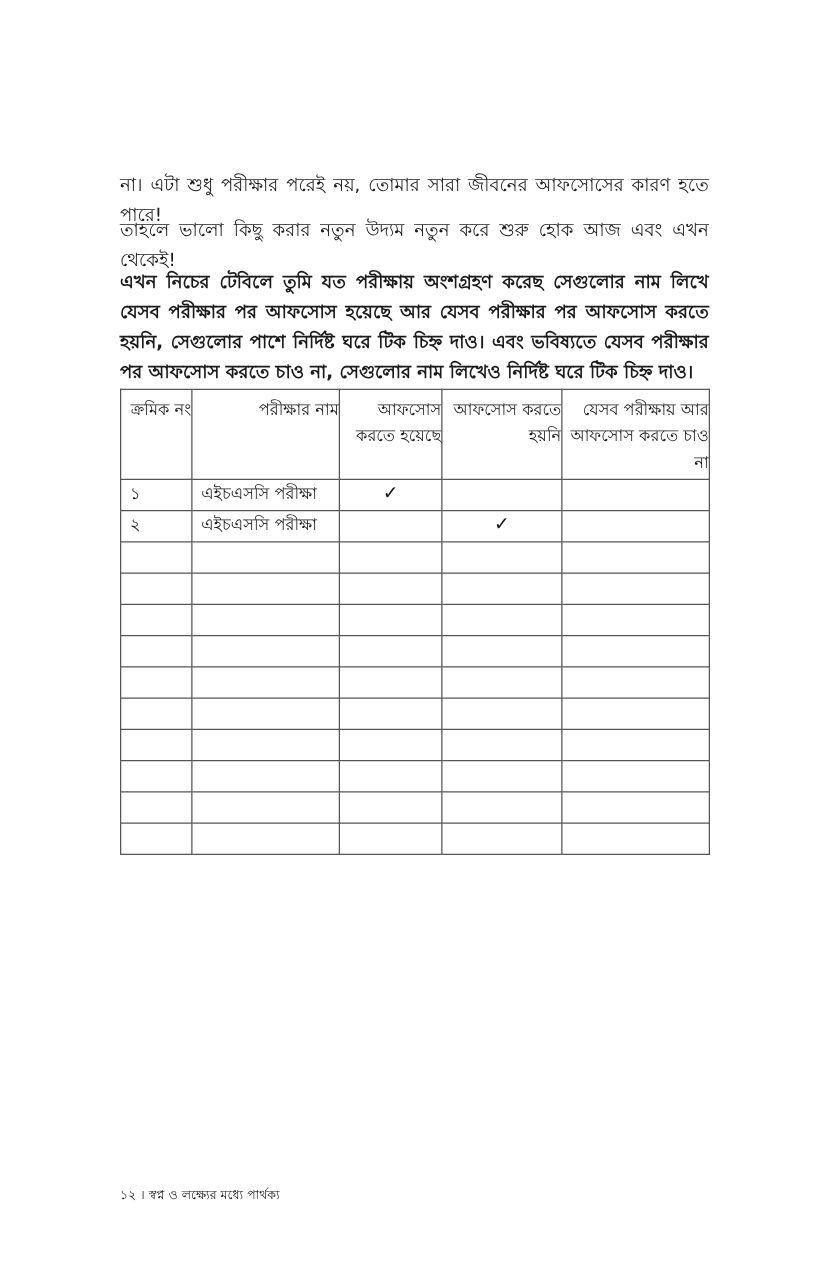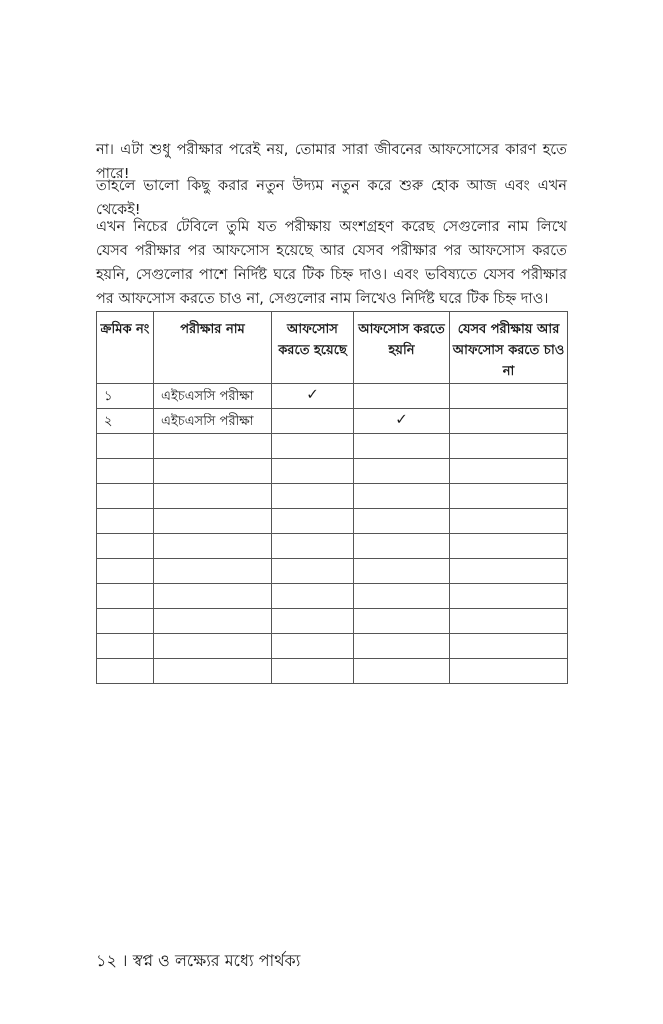--- a/index.html
+++ b/index.html
@@ -2,30 +2,30 @@
 <html><head>
 <meta charset="utf-8">
 <style>
   html, body { margin: 0; padding: 0; background: #ffffff; }
   body { width: 663px; height: 1024px; position: relative; overflow: hidden;
          font-family: "DejaVu Sans", "Liberation Sans", sans-serif; color: #1a1a1a; }
   .para { position: absolute; left: 96px; width: 471px; font-size: 14.5px; line-height: 24px;
           text-align: justify; margin: 0; }
   #p1 { top: 110px; margin-top: 27px; }
   #p2 { top: 173px; }
-  #p3 { top: 214px; }
+  #p3 { top: 214px; font-weight: bold; }
   table { position: absolute; left: 96px; top: 311px; width: 472px; border-collapse: collapse;
           table-layout: fixed; font-size: 13px; }
   td, th { border: 1.5px solid #555; padding: 0; vertical-align: top; }
-  th { font-weight: bold; text-align: center; line-height: 21px; padding-top: 6px; height: 65px; }
+  th { font-weight: normal; text-align: right; line-height: 21px; padding-top: 6px; height: 65px; }
   td { height: 24px; line-height: 24px; }
   .c0 { width: 56px; } .c1 { width: 117px; } .c2 { width: 81px; } .c3 { width: 95px; } .c4 { width: 117px; }
   td.num, td.name { padding-left: 7px; text-align: left; }
   td.chk { text-align: center; font-size: 15px; line-height: 20px; }
-  #footer { position: absolute; left: 96px; top: 948px; font-size: 16px; }
+  #footer { position: absolute; left: 96px; top: 948px; font-size: 10px; }
 </style>
 </head>
 <body>
 
 <p id="p1" class="para">না। এটা শুধু পরীক্ষার পরেই নয়, তোমার সারা জীবনের আফসোসের কারণ হতে পারে!</p>
 <p id="p2" class="para">তাহলে ভালো কিছু করার নতুন উদ্যম নতুন করে শুরু হোক আজ এবং এখন থেকেই!</p>
 <p id="p3" class="para">এখন নিচের টেবিলে তুমি যত পরীক্ষায় অংশগ্রহণ করেছ সেগুলোর নাম লিখে যেসব পরীক্ষার পর আফসোস হয়েছে আর যেসব পরীক্ষার পর আফসোস করতে হয়নি, সেগুলোর পাশে নির্দিষ্ট ঘরে টিক চিহ্ন দাও। এবং ভবিষ্যতে যেসব পরীক্ষার পর আফসোস করতে চাও না, সেগুলোর নাম লিখেও নির্দিষ্ট ঘরে টিক চিহ্ন দাও।</p>
 
 <table>
   <thead>

